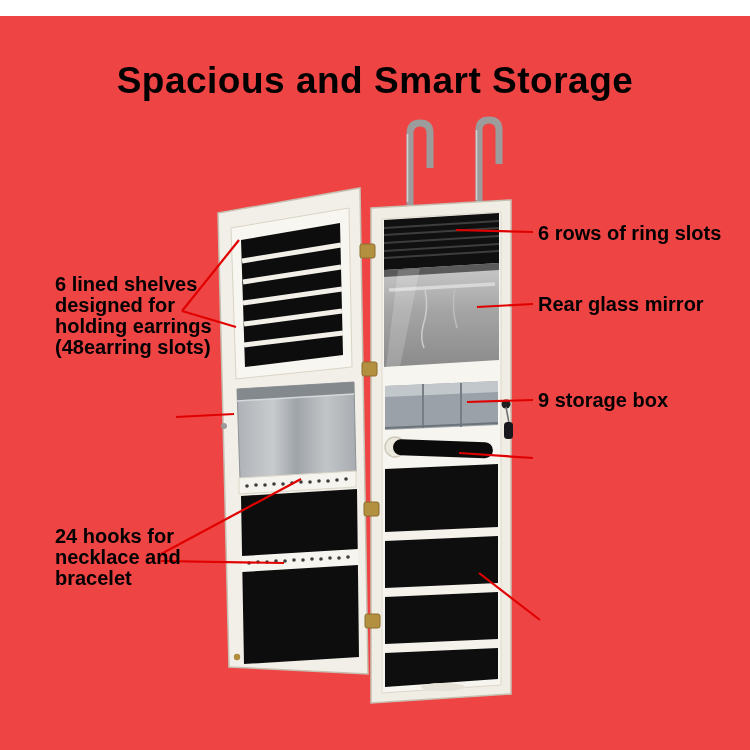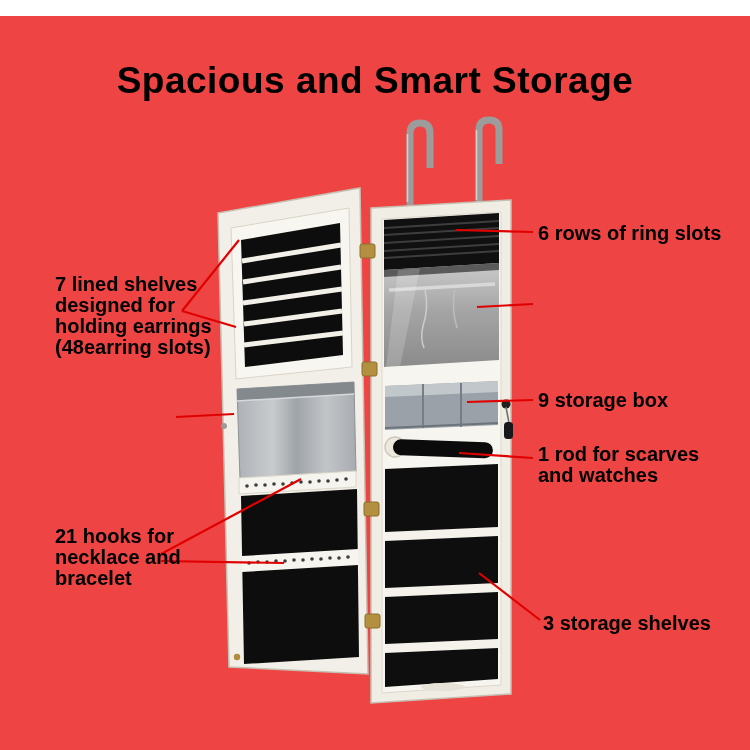--- a/index.html
+++ b/index.html
@@ -193,25 +193,23 @@
       <line x1="161" y1="538" x2="301" y2="463"></line>
       <line x1="161" y1="545" x2="284" y2="547"></line>
       <line x1="533" y1="216" x2="456" y2="214"></line>
       <line x1="533" y1="288" x2="477" y2="291"></line>
       <line x1="533" y1="384" x2="467" y2="386"></line>
       <line x1="533" y1="442" x2="459" y2="437"></line>
       <line x1="540" y1="604" x2="479" y2="557"></line>
     </g>
   </svg>
 
-  <div class="label" style="left:55px; top:258px;">7 lined shelves
+  <div class="label" style="left:55px; top:258px;">6 lined shelves
 designed for
 holding earrings
 (48earring slots)</div>
-  <div class="label" style="left:55px; top:510px;">21 hooks for
+  <div class="label" style="left:55px; top:510px;">24 hooks for
 necklace and
 bracelet</div>
   <div class="label" style="left:538px; top:207px;">6 rows of ring slots</div>
+  <div class="label" style="left:538px; top:278px;">Rear glass mirror</div>
   <div class="label" style="left:538px; top:374px;">9 storage box</div>
-  <div class="label" style="left:538px; top:428px;">1 rod for scarves
-and watches</div>
-  <div class="label" style="left:543px; top:597px;">3 storage shelves</div>
 </div>
 
 </body></html>

